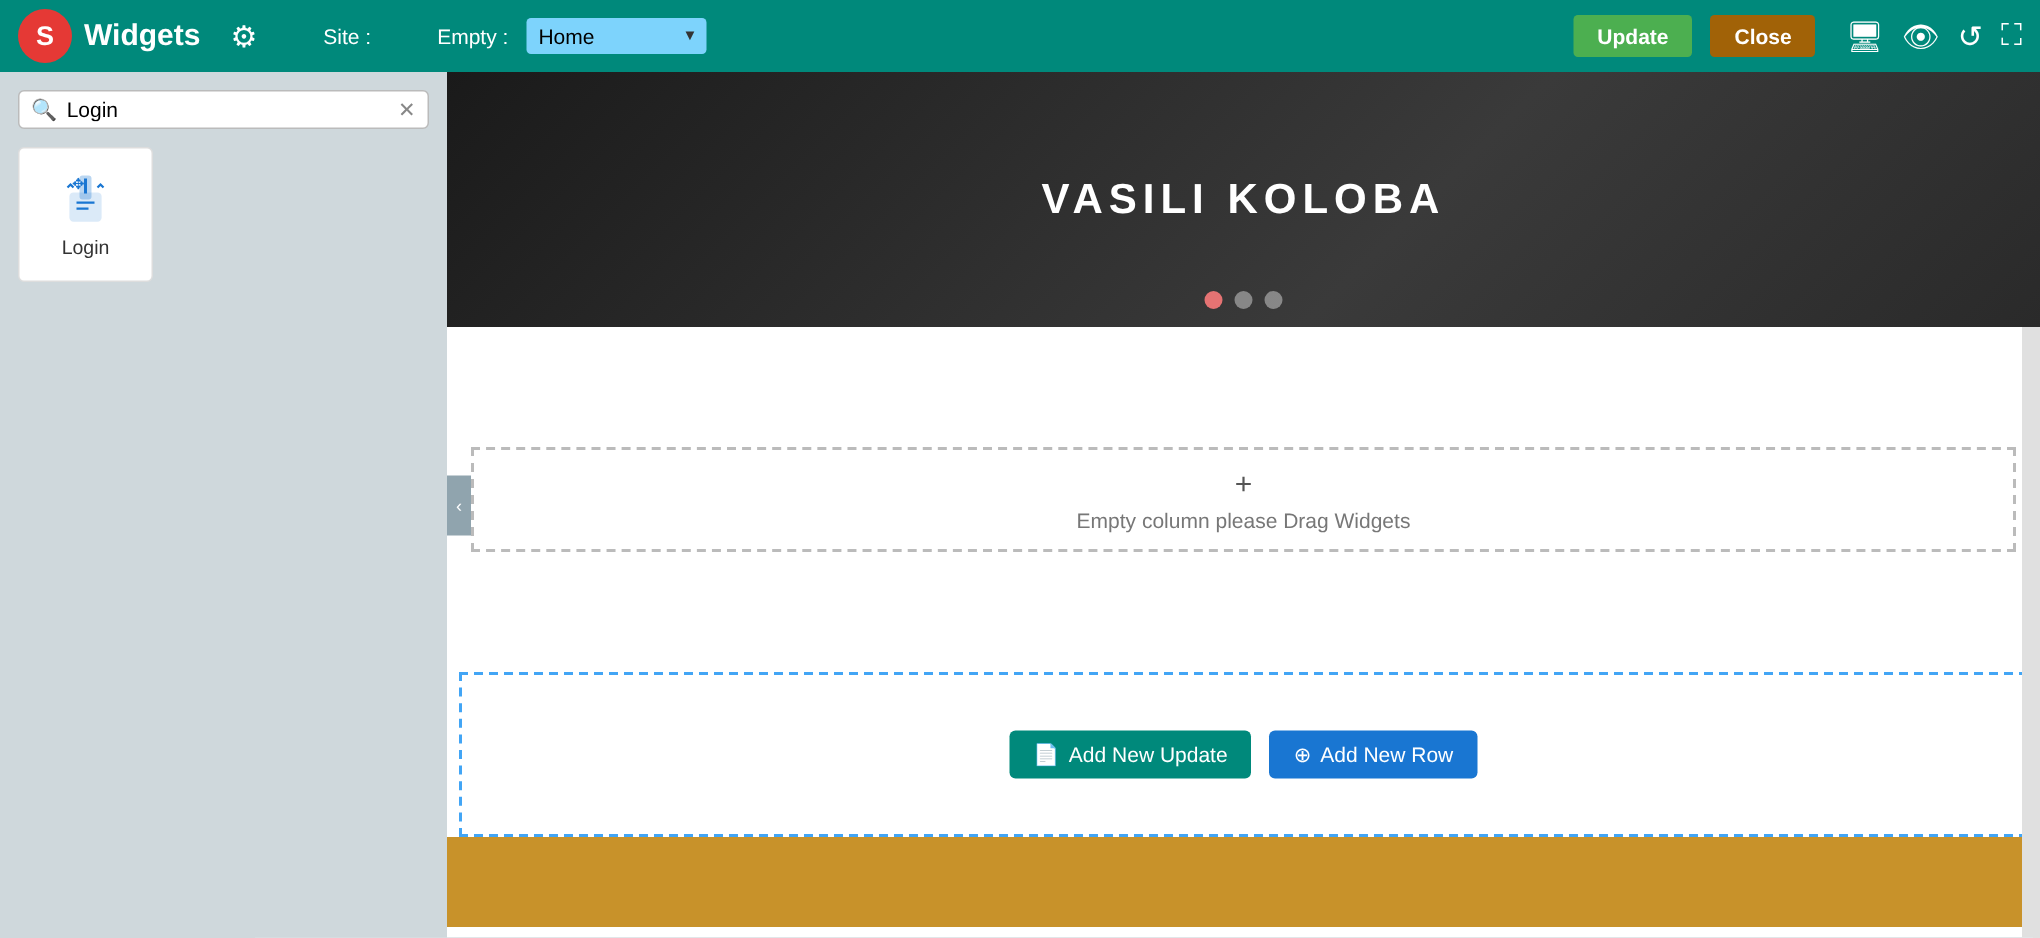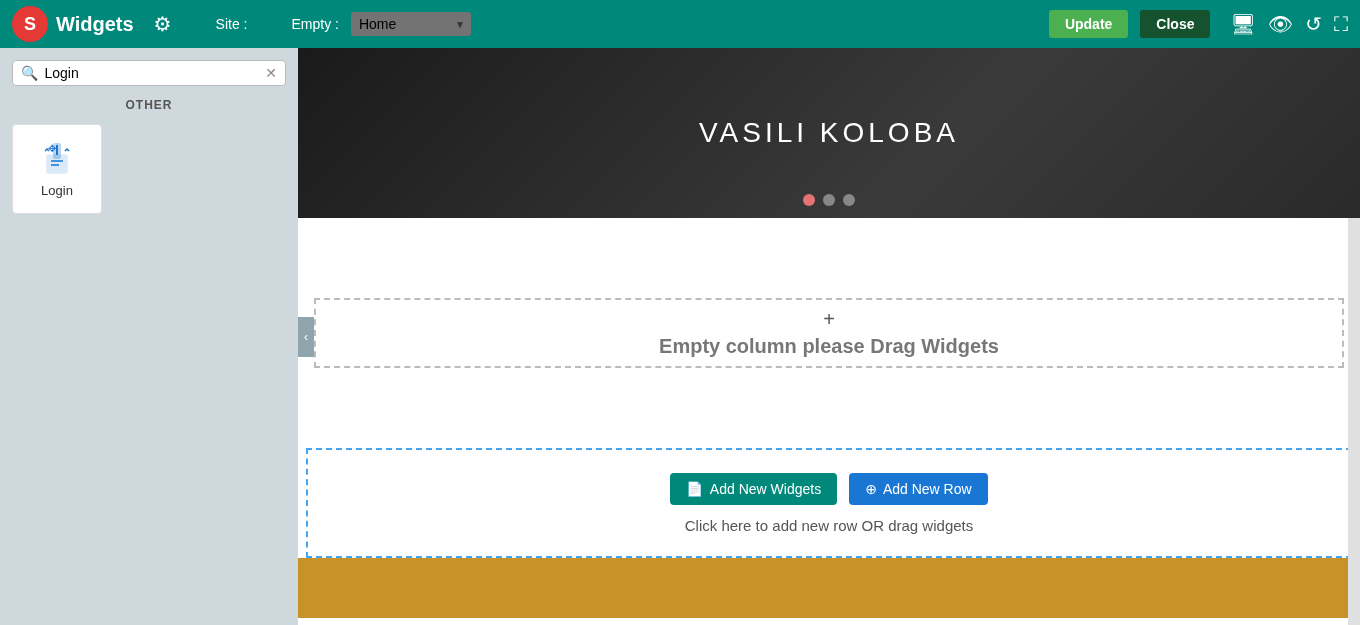--- a/index.html
+++ b/index.html
@@ -43,21 +43,21 @@
       font-size: 20px;
       cursor: pointer;
       margin-left: 8px;
     }
     .site-pages-label {
       color: white;
       font-size: 14px;
       margin-left: 32px;
     }
     .pages-select {
-      background: #737373;
+      background: #7dd3fc;
       border: none;
       padding: 4px 24px 4px 8px;
       font-size: 14px;
       border-radius: 3px;
       cursor: pointer;
       appearance: none;
       -webkit-appearance: none;
       min-width: 120px;
     }
     .select-wrapper {
@@ -79,21 +79,21 @@
       background: #4caf50;
       color: white;
       border: none;
       padding: 6px 16px;
       border-radius: 3px;
       font-size: 14px;
       font-weight: bold;
       cursor: pointer;
     }
     .btn-close {
-      background: #14532d;
+      background: #a16207;
       color: white;
       border: none;
       padding: 6px 16px;
       border-radius: 3px;
       font-size: 14px;
       font-weight: bold;
       cursor: pointer;
     }
     .header-icons {
       display: flex;
@@ -232,21 +232,21 @@
       background: linear-gradient(135deg, #1a1a1a 0%, #3a3a3a 60%, #2a2a2a 100%);
       display: flex;
       align-items: center;
       justify-content: center;
       position: relative;
       flex-shrink: 0;
     }
     .hero-title {
       color: white;
       font-size: 28px;
-      font-weight: normal;
+      font-weight: bold;
       letter-spacing: 4px;
       text-align: center;
     }
     .carousel-dots {
       position: absolute;
       bottom: 12px;
       left: 50%;
       transform: translateX(-50%);
       display: flex;
       gap: 8px;
@@ -278,24 +278,23 @@
       align-items: center;
       justify-content: center;
       background: white;
       flex-shrink: 0;
     }
     .plus-icon {
       font-size: 20px;
       color: #555;
     }
     .empty-column-text {
-      font-size: 20px;
+      font-size: 14px;
       color: #777;
       margin-top: 4px;
-      font-weight: bold;
     }
 
     
     .white-space-2 {
       height: 80px;
       background: white;
       flex-shrink: 0;
     }
 
     
@@ -384,21 +383,20 @@
 </div>
 
 <div class="main-layout">
 
   <div class="sidebar">
     <div class="search-box">
       <span class="search-icon">🔍</span>
       <input class="search-input" type="text" value="Login" style="">
       <span class="clear-icon">✕</span>
     </div>
-    <div class="other-label">OTHER</div>
     <div class="widget-item">
       <div class="widget-icon">
 
         <svg width="36" height="36" viewBox="0 0 36 36" fill="none">
           <rect x="14" y="2" width="8" height="16" rx="2" fill="#1976d2" opacity="0.3"></rect>
           <path d="M18 4 L18 14" stroke="#1976d2" stroke-width="2"></path>
           <path d="M10 10 L8 8 L6 10" stroke="#1976d2" stroke-width="1.5"></path>
           <path d="M26 10 L28 8 L30 10" stroke="#1976d2" stroke-width="1.5"></path>
 
           <rect x="8" y="14" width="20" height="18" rx="2" fill="#1976d2" opacity="0.15" stroke="#1976d2" stroke-width="1.5"></rect>
@@ -434,26 +432,25 @@
       <span class="plus-icon">+</span>
       <span class="empty-column-text">Empty column please Drag Widgets</span>
     </div>
 
     <div class="white-space-2"></div>
 
     <div class="add-section-area">
       <div class="add-section-buttons">
         <button class="btn-add-section">
           <span>📄</span>
-          <span>Add New Widgets</span>
+          <span>Add New Update</span>
         </button>
         <button class="btn-add-row">
           <span>⊕</span>
           <span>Add New Row</span>
         </button>
       </div>
-      <div class="add-hint-text">Click here to add new row OR drag widgets</div>
     </div>
 
     <div class="footer-section"></div>
 
   </div>
 </div>
 
 </body></html>

